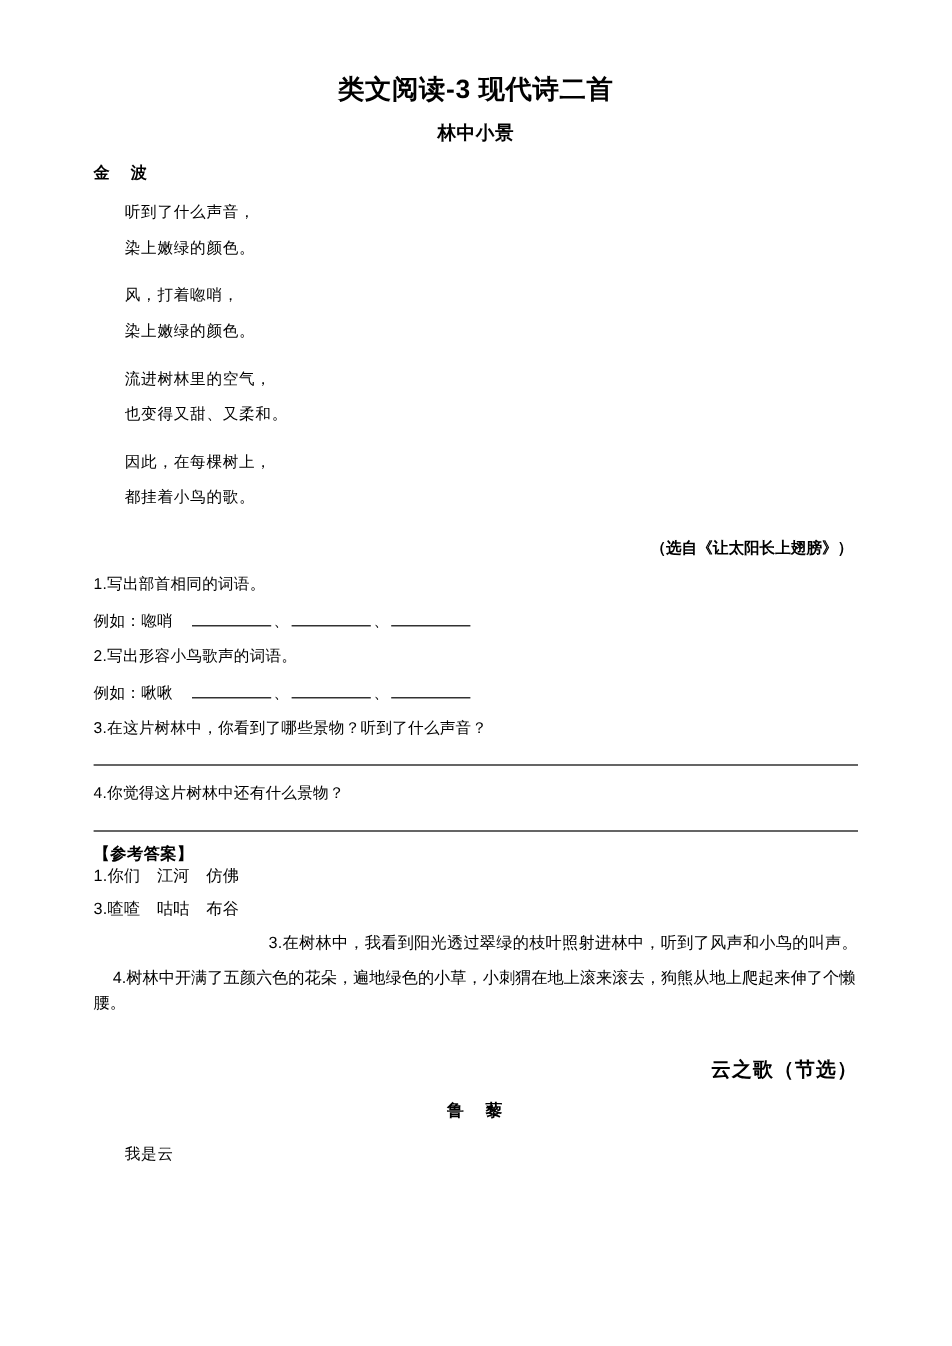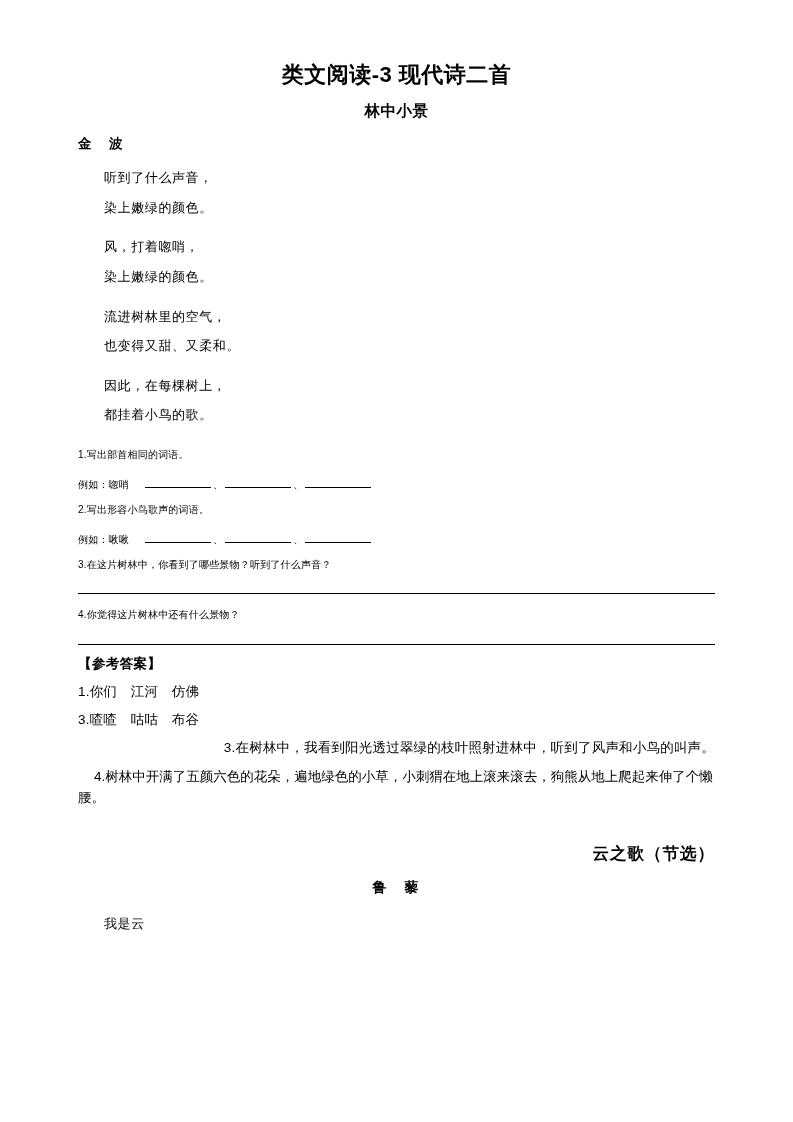--- a/index.html
+++ b/index.html
@@ -62,21 +62,21 @@
   }
   .source {
     text-align: right;
     font-family: "DejaVu Serif", serif;
     font-size: 13px;
     font-weight: bold;
     margin-top: 6px;
     padding-right: 4px;
   }
   .q-block {
-    font-size: 10px;
+    font-size: 13px;
     margin-top: 12px;
   }
   .q-line {
     margin-bottom: 11px;
     letter-spacing: 0.2px;
   }
   .q-example {
     margin-bottom: 11px;
     letter-spacing: 0.2px;
   }
@@ -96,21 +96,20 @@
   }
   .rule.tight {
     margin-top: 22px;
   }
   .answers {
     font-size: 13.5px;
     margin-top: 10px;
   }
   .answers .head {
     font-weight: bold;
-    margin-bottom: 10px;
     letter-spacing: 0.4px;
   }
   .answers .a-line {
     margin-bottom: 10px;
     letter-spacing: 0.2px;
   }
   .answers .a-line.indent {
     text-indent: 16px;
     text-align: right;
   }
@@ -165,20 +164,21 @@
     <div class="stanza">
       <div class="line">流进树林里的空气，</div>
       <div class="line">也变得又甜、又柔和。</div>
     </div>
     <div class="stanza">
       <div class="line">因此，在每棵树上，</div>
       <div class="line">都挂着小鸟的歌。</div>
     </div>
   </div>
 
+  <div class="source">（选自《让太阳长上翅膀》）</div>
 
   <div class="q-block">
 
     <div class="q-line">
       <span>1.</span><span>写出部首相同的词语。</span>
     </div>
     <div class="q-example">
       <span>例如：</span><span>唿哨</span><span class="sp2"></span><span class="blank"></span>、<span class="blank"></span>、<span class="blank"></span>
     </div>
 

